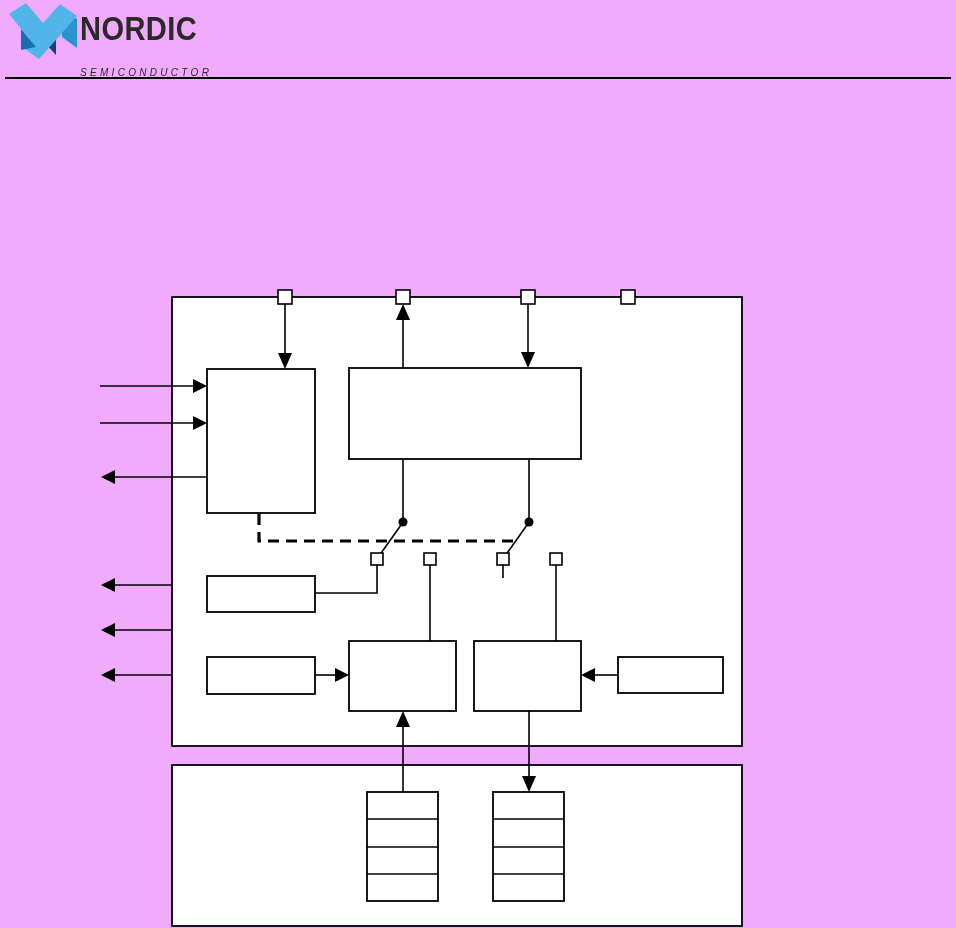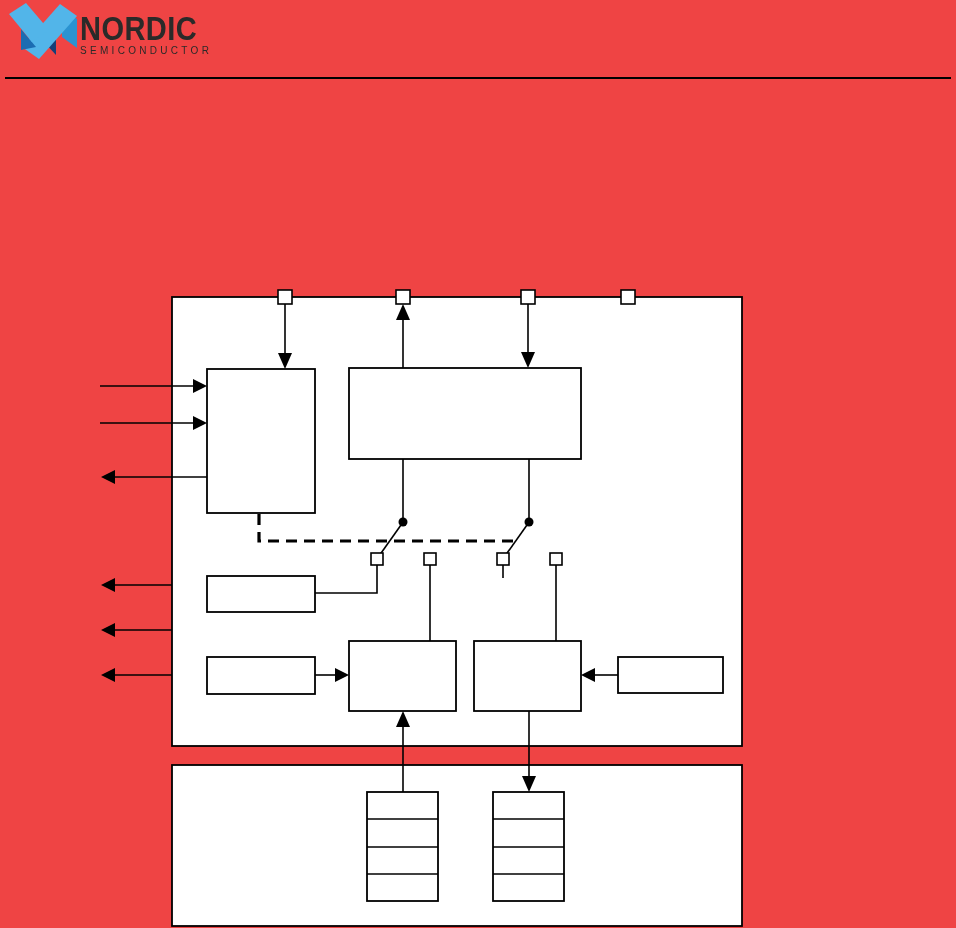--- a/index.html
+++ b/index.html
@@ -1,31 +1,32 @@
 <!DOCTYPE html>
 <html><head>
 <meta charset="utf-8">
 <style>
   html,body{margin:0;padding:0;}
   body{
     width:956px;height:928px;background:#ffffff;
     font-family:"Liberation Sans", sans-serif;
     position:relative;overflow:hidden;
   }
-  .page{position:absolute;inset:0;background:#ef4444;}
+  .page{position:absolute;inset:0;background:#f0abfc;}
   .header{position:absolute;left:8px;top:2px;height:70px;}
   .logo-mark{position:absolute;left:0;top:0;}
   .logo-text{position:absolute;left:72px;top:10px;width:220px;}
   .brand{
     font-weight:bold;font-size:33px;line-height:1;color:#2b2a29;
     transform:scaleX(0.88);transform-origin:left top;letter-spacing:0.5px;
   }
   .sub{
-    margin-top:0;font-size:10px;font-weight:500;color:#2b2a29;
+    margin-top:22px;font-size:10px;font-weight:500;color:#2b2a29;
     letter-spacing:3.3px;
+    font-style:italic;
   }
   .rule{position:absolute;left:5px;top:77px;width:946px;height:2px;background:#000;}
   .diagram{position:absolute;left:0;top:0;width:956px;height:928px;}
   .diagram rect.box{fill:#ffffff;stroke:#000;stroke-width:1.8;}
   .diagram rect.pin{fill:#ffffff;stroke:#000;stroke-width:1.6;}
   .diagram line.wire{stroke:#000;stroke-width:1.6;}
   .diagram path.wire{stroke:#000;stroke-width:1.6;fill:none;}
   .diagram line.rowline{stroke:#000;stroke-width:1.4;}
   .diagram path.dashed{stroke:#000;stroke-width:3.2;fill:none;stroke-dasharray:11 7;}
   .diagram polygon.head{fill:#000;stroke:none;}

